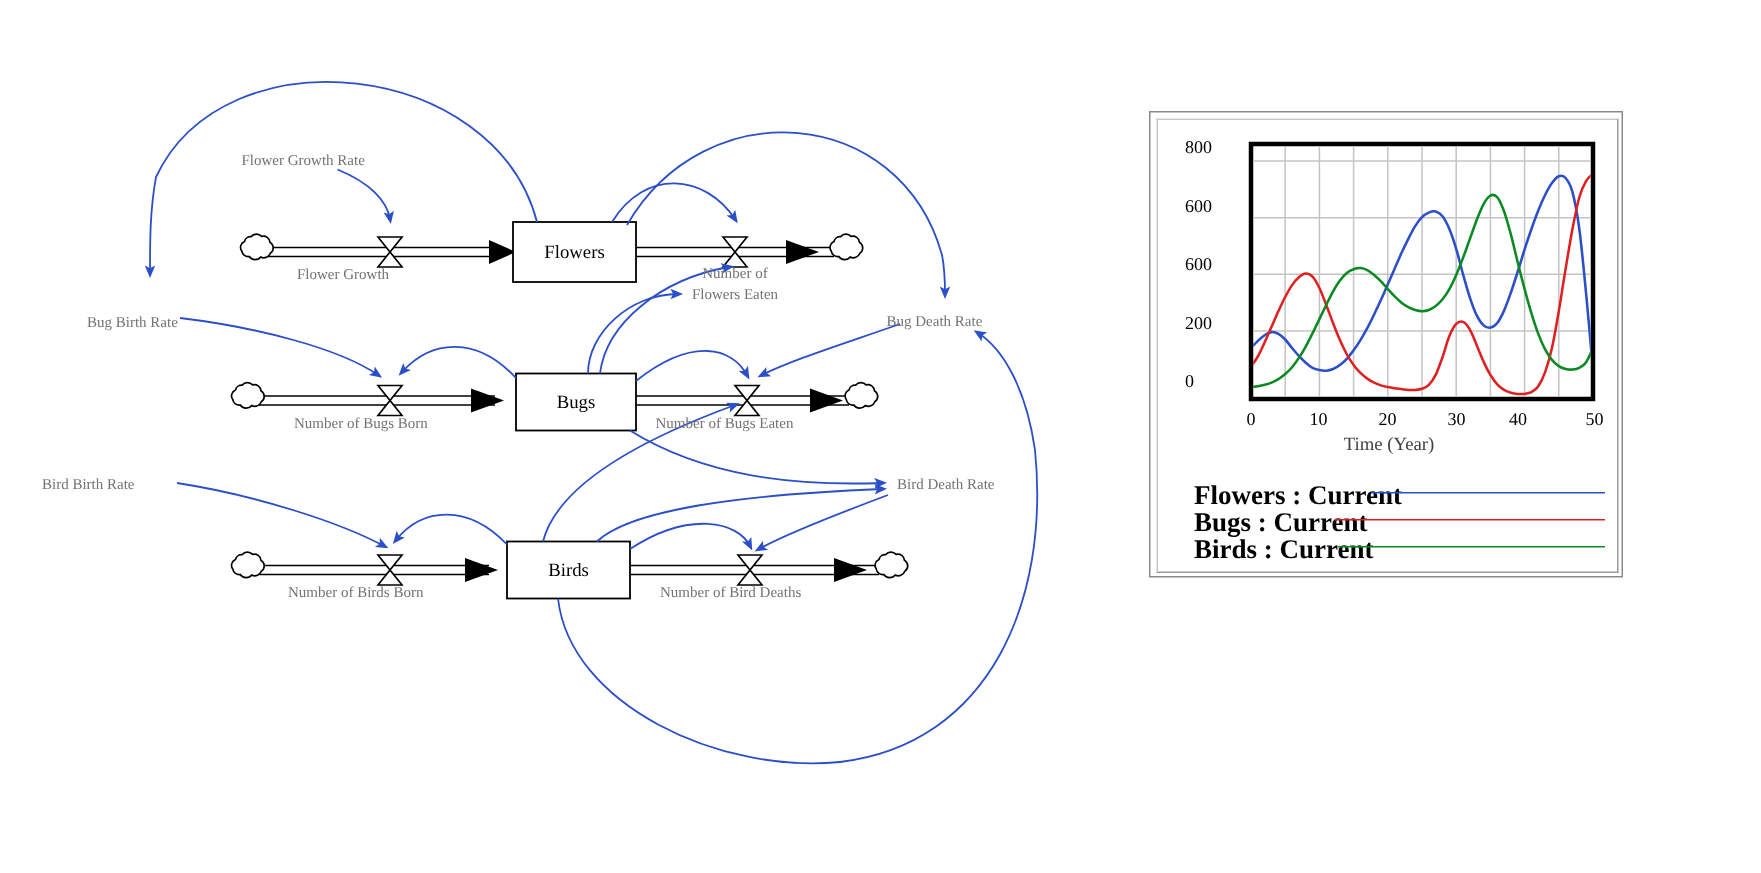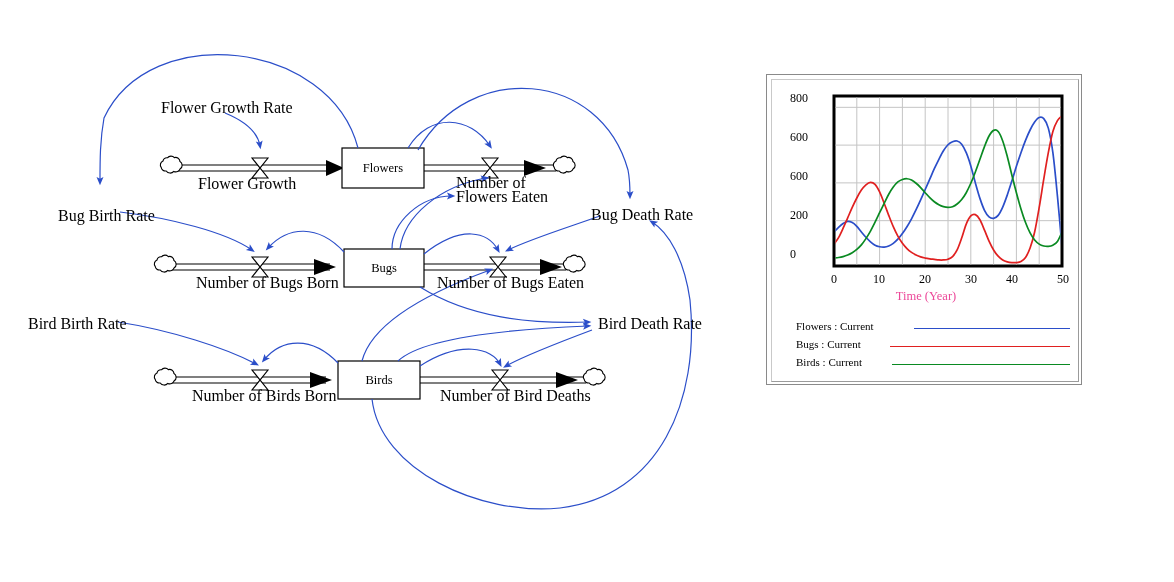--- a/index.html
+++ b/index.html
@@ -15,22 +15,22 @@
     background: #ffffff;
   }
   .layer { position: absolute; left: 0; top: 0; width: 1174px; height: 582px; }
   svg.layer { pointer-events: none; }
   svg.layer * { pointer-events: auto; }
 
   
   .dlabel {
     position: absolute;
     font-family: "Liberation Serif", serif;
-    font-size: 16px;
-    color: #000000;
+    font-size: 10px;
+    color: #737373;
     white-space: nowrap;
     line-height: 13px;
     text-align: center;
   }
   .dlabel.two { line-height: 14px; }
   .stock-text {
     position: absolute;
     font-family: "Liberation Serif", serif;
     font-size: 12.5px;
     color: #000;
@@ -66,29 +66,30 @@
     white-space: nowrap;
   }
   .ytick { text-align: left; }
   .xtick { text-align: center; }
   #xaxis-title {
     position: absolute;
     width: 308px;
     text-align: center;
     font-family: "Liberation Serif", serif;
     font-size: 12.5px;
-    color: #ec4899;
+    color: #404040;
   }
   .legend-row {
     position: absolute;
     height: 15px;
     font-family: "Liberation Serif", serif;
-    font-size: 11px;
+    font-size: 18px;
     color: #000;
     white-space: nowrap;
+    font-weight: bold;
   }
   .legend-label { position: absolute; left: 0; top: 0; }
   .legend-line { position: absolute; height: 0; border-top-width: 1.6px; border-top-style: solid; top: 8px; }
 </style>
 </head>
 <body>
 
 <div id="root">
 
   <svg class="layer" id="diagram-svg" viewBox="0 0 1174 582">

